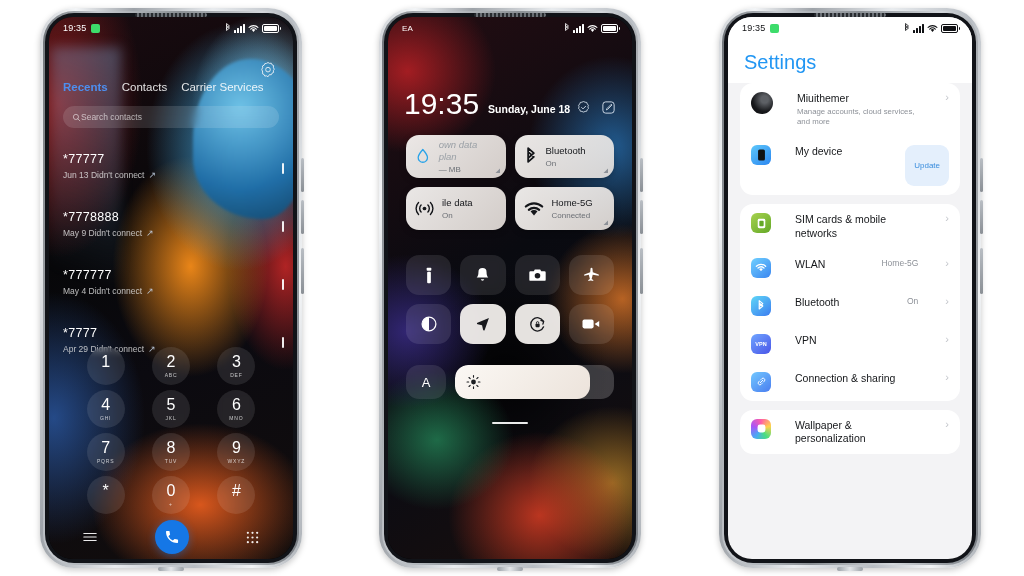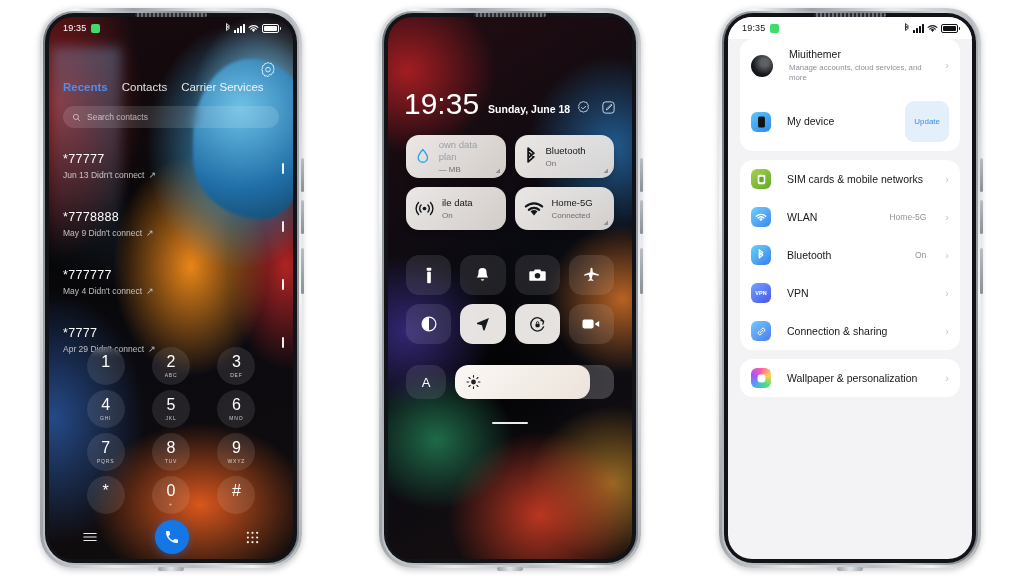--- a/index.html
+++ b/index.html
@@ -119,21 +119,21 @@
   }
   .tabs {
     position: absolute; left: 14px; right: 10px; top: 64px;
     display: flex; gap: 14px; font-size: 11.5px; z-index: 3;
   }
   .tab { color: rgba(255,255,255,.88); }
   .tab.active { color: #4d8ff0; font-weight: 600; }
   .search1 {
     position: absolute; left: 14px; right: 14px; top: 89px; height: 22px;
     background: rgba(255,255,255,.13); border-radius: 11px;
-    display: flex; align-items: center; gap: 6px; padding: 0 9px;
+    display: flex; align-items: center; padding: 0 9px;
     font-size: 8.5px; color: rgba(255,255,255,.62); backdrop-filter: blur(4px); z-index: 3;
   }
   .calllist { position: absolute; left: 0; right: 0; top: 128px; z-index: 3; }
   .callrow { position: relative; height: 58px; padding: 7px 14px 0; }
   .callnum { font-size: 12.5px; color: #fff; letter-spacing: .3px; }
   .callsub { margin-top: 4px; font-size: 8.5px; color: rgba(235,235,235,.78); display: flex; align-items: center; gap: 4px; }
   .callsub .arr { font-size: 9px; color: rgba(200,215,235,.85); }
   .callbar { position: absolute; right: 9px; top: 18px; width: 2px; height: 11px; background: rgba(255,255,255,.92); border-radius: 1px; }
 
   .dialpad { position: absolute; left: 0; right: 0; top: 330px; z-index: 3; }
@@ -189,21 +189,21 @@
   }
   .tile {
     height: 43px; border-radius: 13px; position: relative;
     background: linear-gradient(135deg, rgba(250,248,246,.93), rgba(238,231,226,.88));
     display: flex; align-items: center; gap: 8px; padding: 0 9px;
     box-shadow: 0 2px 6px rgba(0,0,0,.25);
   }
   .tile .tt { font-size: 9.5px; color: #14161a; line-height: 1.25; }
   .tile .ts { font-size: 8px; color: #6b6f75; margin-top: 2px; }
   .tile .tcorner { position: absolute; right: 6px; bottom: 5px; width: 6px; height: 6px; }
-  .tile .dim { color: #9aa0a6; }
+  .tile .dim { color: #9aa0a6; font-style: italic; }
   .cc-toggles {
     position: absolute; left: 18px; right: 18px; top: 238px;
     display: grid; grid-template-columns: repeat(4,1fr); gap: 9px; z-index: 4;
   }
   .tg {
     height: 40px; border-radius: 13px; background: rgba(255,255,255,.10);
     display: flex; align-items: center; justify-content: center;
     color: #fff; backdrop-filter: blur(4px);
   }
   .tg.on { background: rgba(248,245,242,.92); color: #17181c; }
@@ -235,21 +235,21 @@
   .set-bg { position: absolute; inset: 0; background: #f3f3f5; }
   .set-scroll { position: absolute; left: 0; right: 0; top: 22px; bottom: 0; }
   .set-title { font-size: 20px; color: #2196f3; padding: 12px 16px 9px; }
   .set-search {
     margin: 0 14px 12px; height: 24px; border-radius: 12px; background: #e8e8ec;
     display: flex; align-items: center; gap: 6px; padding: 0 9px;
     font-size: 9.5px; color: #8b8f96;
   }
   .card { background: #fff; border-radius: 13px; margin: 0 12px 9px; overflow: hidden; }
   .row {
-    display: flex; align-items: center; gap: 16px; padding: 9px 11px; min-height: 38px;
+    display: flex; gap: 24px; padding: 9px 11px; min-height: 38px;
   }
   .row .txt { flex: 1; min-width: 0; }
   .row .tl { font-size: 10.5px; color: #15171a; line-height: 1.25; }
   .row .sl { font-size: 7.8px; color: #8d9198; margin-top: 2px; line-height: 1.3; }
   .row .val { font-size: 8.5px; color: #8d9198; margin-right: 3px; }
   .chev { color: #c3c6cb; font-size: 11px; line-height: 1; }
   .avatar {
     width: 22px; height: 22px; border-radius: 50%;
     background: radial-gradient(circle at 62% 34%, #5d6065 0 18%, #17181b 60%, #0a0b0d 100%);
     flex: none;
@@ -451,20 +451,44 @@
     <div class="frame-in"></div>
     <div class="speaker"></div>
     <div class="btn-side v1"></div>
     <div class="btn-side v2"></div>
     <div class="btn-side pw"></div>
     <div class="bottom-port"></div>
 
     <div class="screen">
       <div class="wall2"></div>
 
+      <div class="statusbar light">
+        <div class="sb-left">
+          <span style="font-size:8px">EA</span>
+        </div>
+        <div class="sb-right">
+          <svg class="ic-bt" viewBox="0 0 12 20">
+            <path d="M3 5l6 5-6 5V1l6 5-6 5" fill="none" stroke="currentColor" stroke-width="1.6" stroke-linejoin="round" stroke-linecap="round"></path>
+          </svg>
+          <span class="ic-sig">
+              <i></i>
+              <i></i>
+              <i></i>
+              <i></i>
+            </span>
+          <svg class="ic-wifi" viewBox="0 0 22 17">
+            <path d="M11 15.5l-3.6-4.3a5.6 5.6 0 017.2 0z" fill="currentColor"></path>
+            <path d="M2.2 6.1a13 13 0 0117.6 0" fill="none" stroke="currentColor" stroke-width="2.2" stroke-linecap="round"></path>
+            <path d="M5.4 9.6a8.4 8.4 0 0111.2 0" fill="none" stroke="currentColor" stroke-width="2.2" stroke-linecap="round"></path>
+          </svg>
+          <span class="ic-batt">
+              <i style="width: 100%;"></i>
+            </span>
+        </div>
+      </div>
 
       <div class="cc-clockrow">
         <span class="cc-time">19:35</span>
         <span class="cc-date">Sunday, June 18</span>
         <span class="cc-acts">
           <svg width="15" height="15" viewBox="0 0 24 24">
             <path d="M12 2.5l2.6 1 2.6.4.8 2.5 1.9 1.9-.8 2.6.8 2.6-1.9 1.9-.8 2.5-2.6.4-2.6 1-2.6-1-2.6-.4-.8-2.5-1.9-1.9.8-2.6-.8-2.6 1.9-1.9.8-2.5 2.6-.4z" fill="none" stroke="currentColor" stroke-width="1.4" stroke-linejoin="round"></path>
             <path d="M9 12l2.2 2.2L15.4 10" fill="none" stroke="currentColor" stroke-width="1.5" stroke-linecap="round" stroke-linejoin="round"></path>
           </svg>
           <svg width="15" height="15" viewBox="0 0 24 24">
@@ -636,20 +660,21 @@
             <path d="M5.4 9.6a8.4 8.4 0 0111.2 0" fill="none" stroke="currentColor" stroke-width="2.2" stroke-linecap="round"></path>
           </svg>
           <span class="ic-batt">
               <i style="width: 100%;"></i>
             </span>
         </div>
       </div>
 
       <div class="set-scroll">
         <div style="background:#fff;border-radius:0 0 0 0;">
+          <div class="set-title">Settings</div>
         </div>
 
         <div class="card">
           <div class="row">
             <span class="avatar"></span>
             <span class="txt">
               <span class="tl" style="display:block">Miuithemer</span>
               <span class="sl" style="display:block">Manage accounts, cloud services, and more</span>
             </span>
             <span class="chev">›</span>

